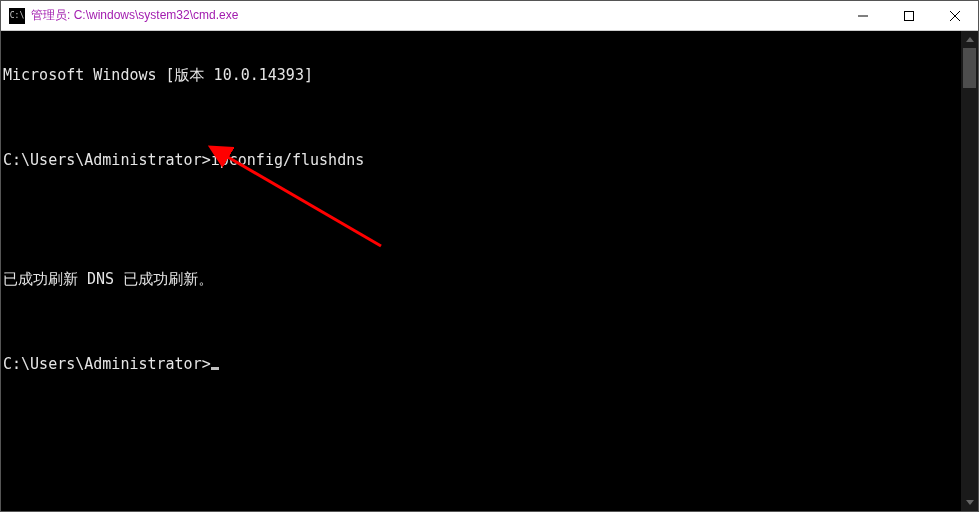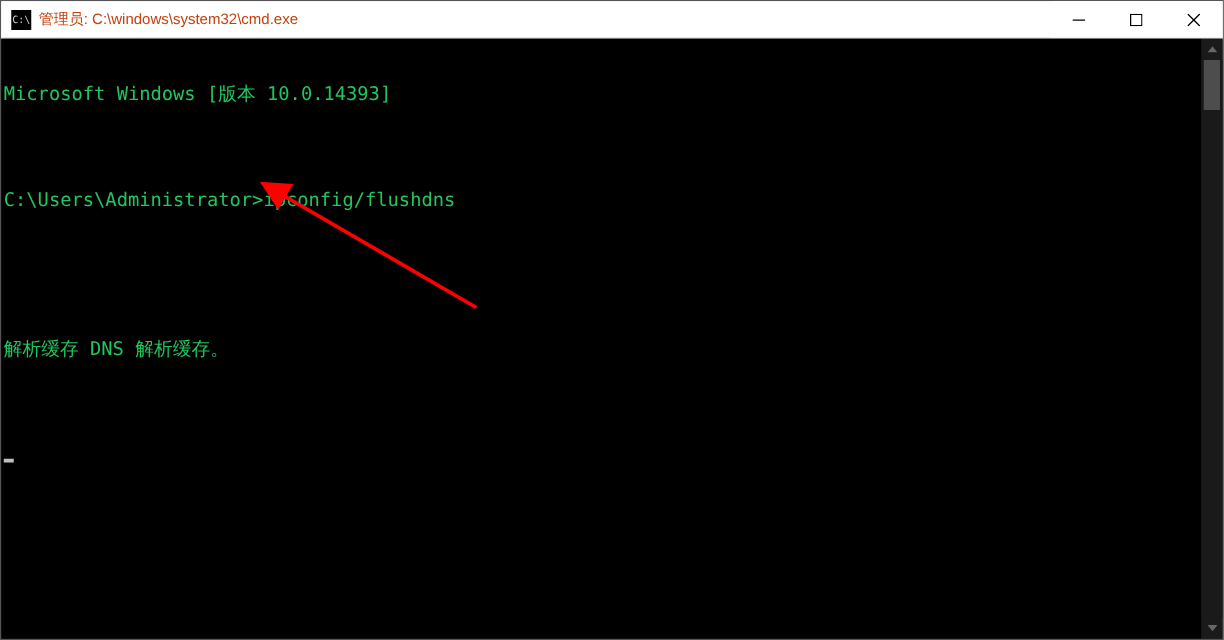--- a/index.html
+++ b/index.html
@@ -37,21 +37,21 @@
     justify-content: center;
   }
   .titlebar-icon-inner {
     color: #ccc;
     font-size: 8px;
     font-family: monospace;
     line-height: 1;
   }
   .titlebar-text {
     font-size: 12px;
-    color: #c2410c;
+    color: #a21caf;
     flex: 1;
   }
   .win-controls {
     display: flex;
     height: 100%;
   }
   .win-btn {
     width: 46px;
     height: 100%;
     display: flex;
@@ -64,21 +64,21 @@
   .terminal-area {
     flex: 1;
     display: flex;
     background: #000;
     position: relative;
     min-height: 0;
   }
   .terminal {
     flex: 1;
     background: #000;
-    color: #22c55e;
+    color: #e5e5e5;
     font-family: "NSimSun", "SimSun", Consolas, monospace;
     font-size: 15px;
     line-height: 17px;
     padding: 2px 2px;
     white-space: pre;
     overflow: hidden;
   }
   .terminal .line { display: block; }
   .cursor {
     display: inline-block;
@@ -157,23 +157,23 @@
     </div>
   </div>
 
   <div class="terminal-area">
     <div class="terminal">
       <span class="line">Microsoft Windows [版本 10.0.14393]</span>
       <span class="line"></span>
       <span class="line">C:\Users\Administrator&gt;ipconfig/flushdns</span>
       <span class="line"></span>
       <span class="line"></span>
-      <span class="line">解析缓存 DNS 解析缓存。</span>
+      <span class="line">已成功刷新 DNS 已成功刷新。</span>
       <span class="line"></span>
-      <span class="line"><span class="cursor"></span></span>
+      <span class="line"><span>C:\Users\Administrator&gt;</span><span class="cursor"></span></span>
     </div>
 
     <div class="scrollbar">
       <div class="scroll-btn up">
         <svg width="8" height="5">
             <polygon points="4,0 8,5 0,5" fill="#666"></polygon>
           </svg>
       </div>
       <div class="scroll-track">
         <div class="scroll-thumb"></div>

